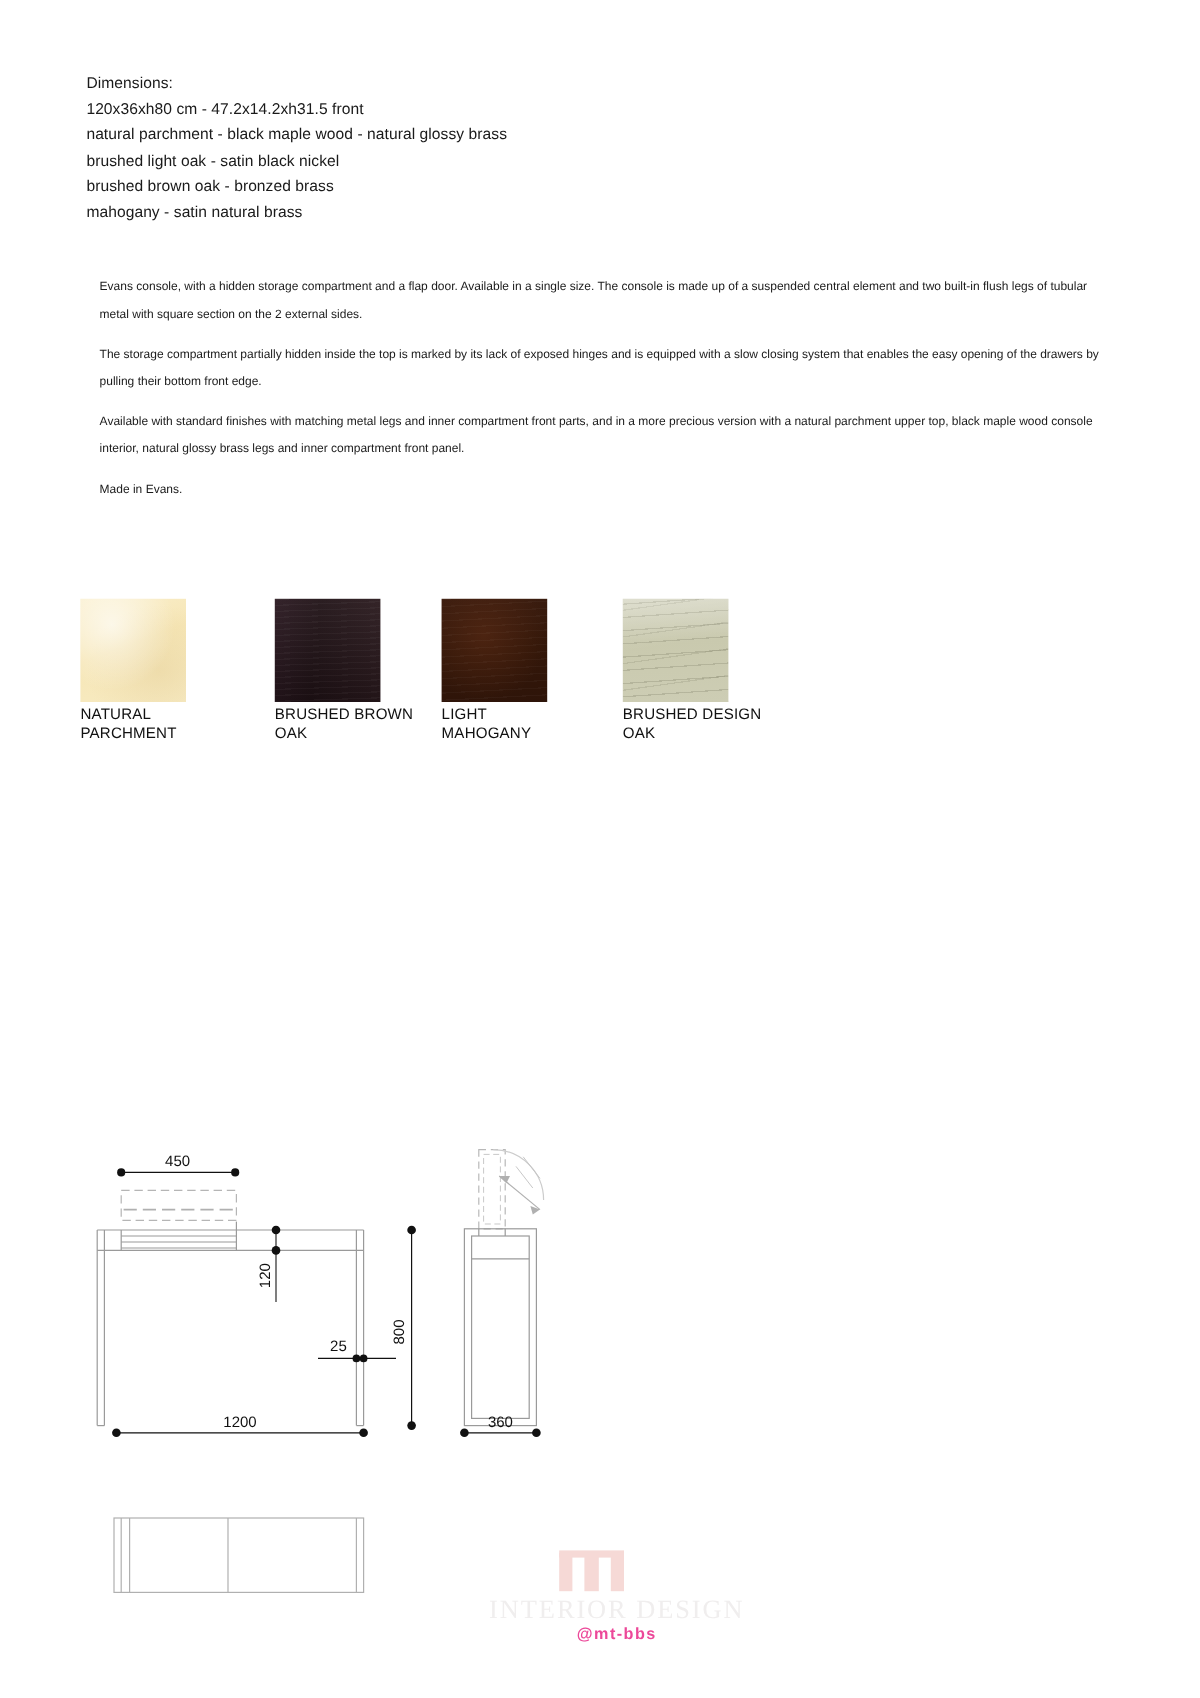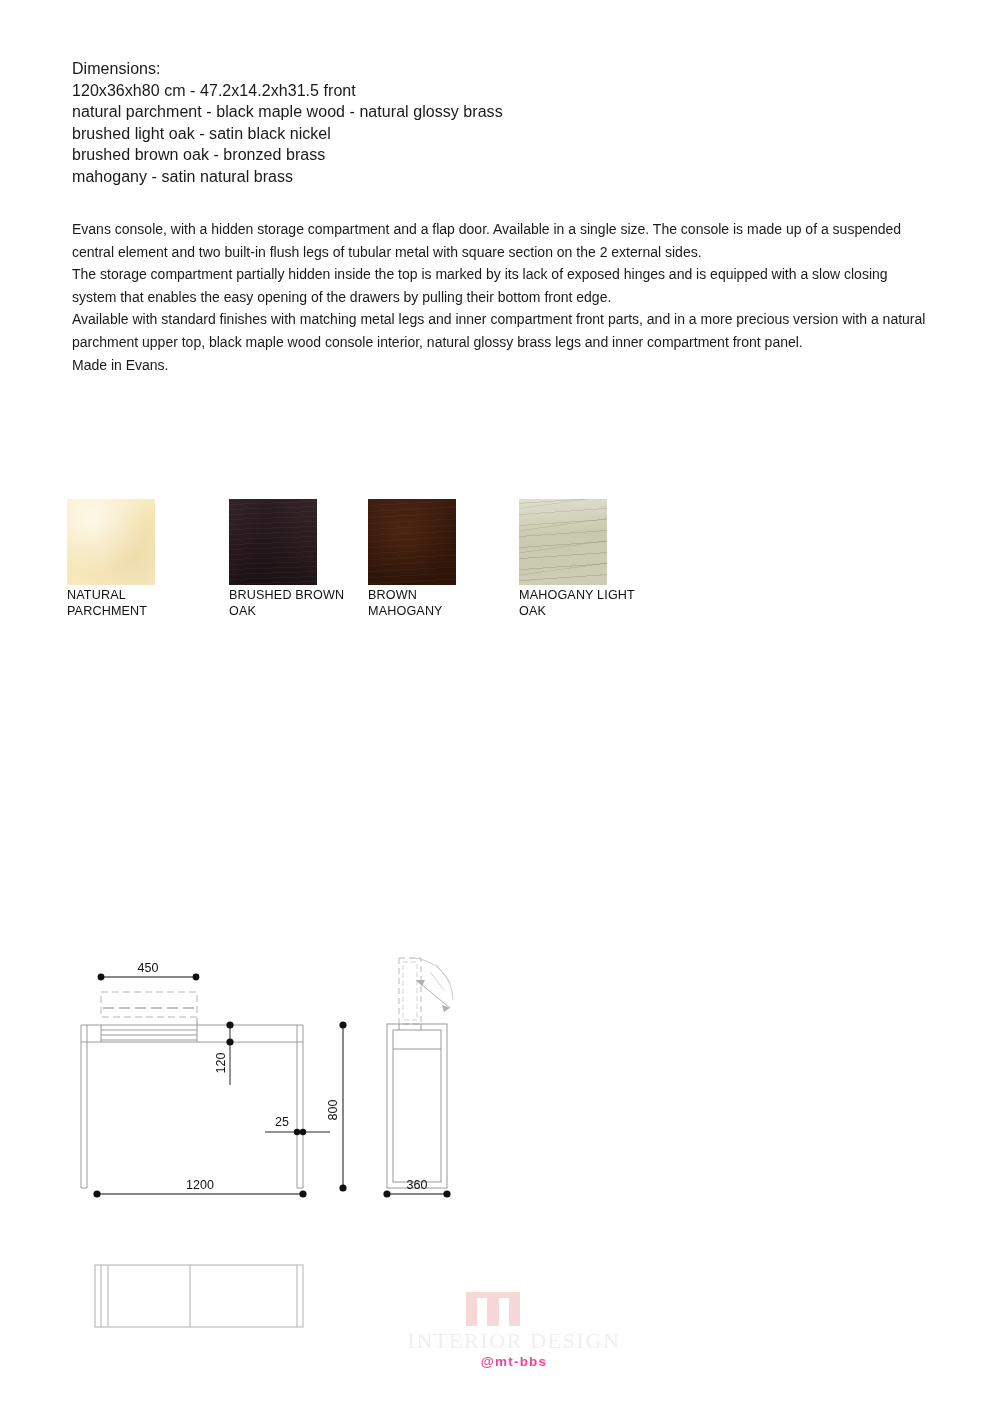--- a/index.html
+++ b/index.html
@@ -11,30 +11,30 @@
     position:relative;
     overflow:hidden;
   }
   .page{position:relative;width:1000px;height:1415px;}
 
   
   .spec-block{
     position:absolute;left:72px;top:58px;width:860px;
   }
   .spec-line{
-    font-size:16px;line-height:21.5px;
+    font-size:13px;line-height:21.5px;
     letter-spacing:0.05px;
     white-space:pre;
   }
   .desc-block{
     position:absolute;left:72px;top:218px;width:858px;
   }
   .desc-para{
-    font-size:14px;line-height:22.6px;
-    margin:0;
+    font-size:10px;line-height:22.6px;
+    margin:11px;
     text-align:left;
   }
 
   
   .swatches{position:absolute;left:67px;top:499px;width:640px;height:135px;}
   .swatch-cell{position:absolute;top:0;width:150px;}
   .swatch-chip{
     width:88px;height:86px;
     position:relative;overflow:hidden;
   }
@@ -157,27 +157,27 @@
     </div>
 
     <div class="swatch-cell" style="left:151px;padding-left:11px;">
       <div class="swatch-chip chip-bboak"></div>
       <div class="swatch-label">BRUSHED BROWN
 OAK</div>
     </div>
 
     <div class="swatch-cell" style="left:301px;">
       <div class="swatch-chip chip-mahogany"></div>
-      <div class="swatch-label">BROWN
+      <div class="swatch-label">LIGHT
 MAHOGANY</div>
     </div>
 
     <div class="swatch-cell" style="left:452px;">
       <div class="swatch-chip chip-loak"></div>
-      <div class="swatch-label">MAHOGANY LIGHT
+      <div class="swatch-label">BRUSHED DESIGN
 OAK</div>
     </div>
 
   </div>
 
   <div class="cad">
     <svg width="1000" height="470" viewBox="0 0 1000 470" xmlns="http://www.w3.org/2000/svg">
 
       <g>
 

